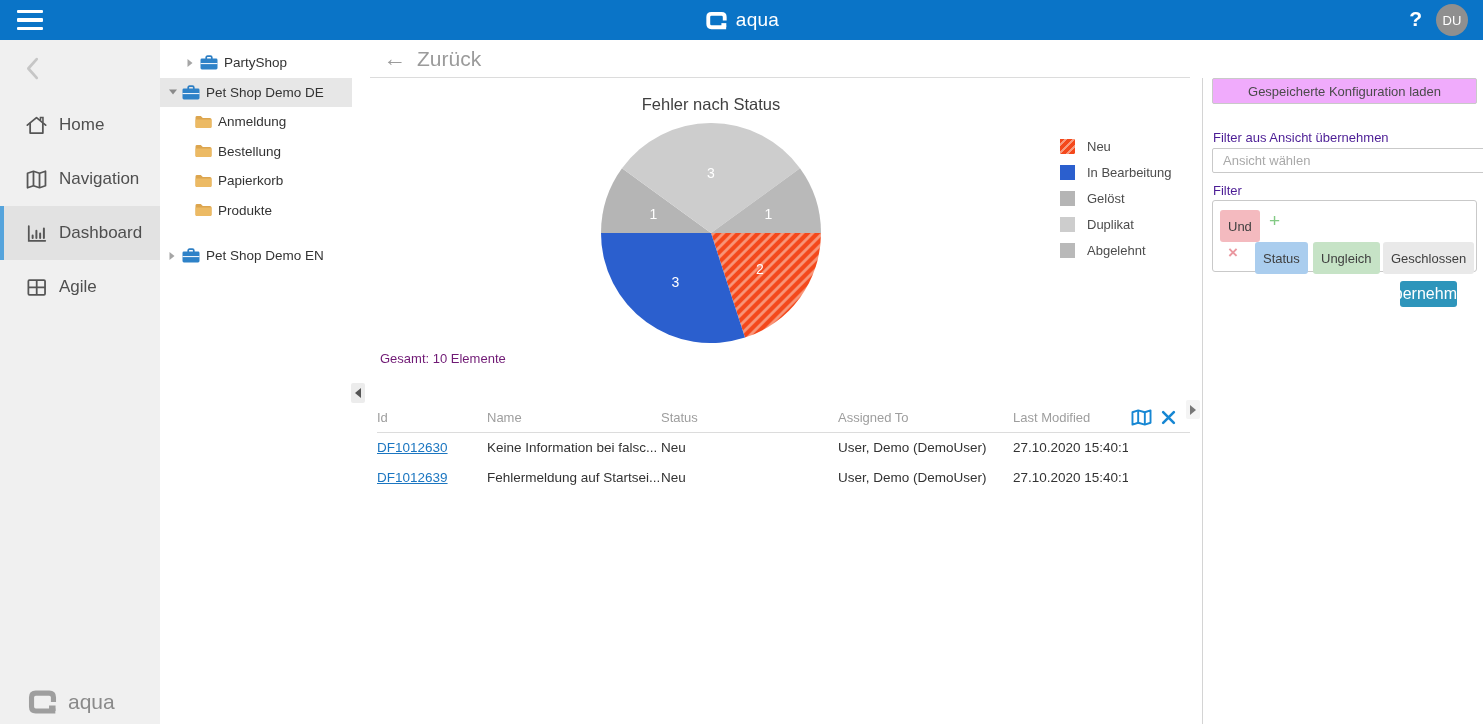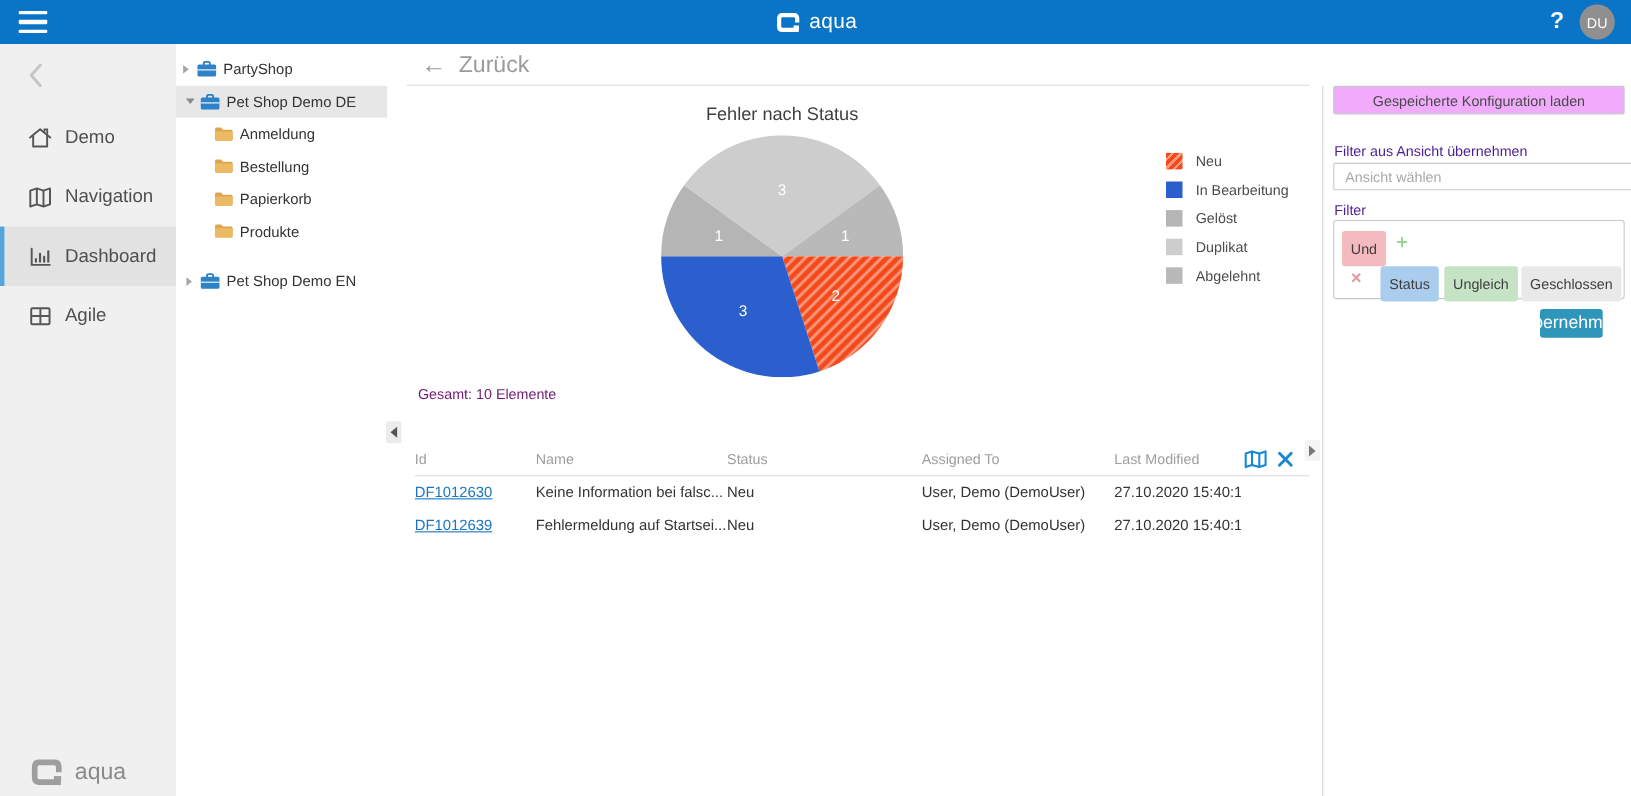--- a/index.html
+++ b/index.html
@@ -111,21 +111,21 @@
   </div>
   <div class="side-menu">
       <div class="side-item">
         <span class="side-icon">
           <svg viewBox="0 0 24 24" width="25" height="25">
             <path d="M3.2 11.6 L12 4.4 L20.8 11.6" fill="none" stroke="#565656" stroke-width="1.7" stroke-linecap="round" stroke-linejoin="round"></path>
             <path d="M5.9 9.9 V19.3 H18.1 V9.9" fill="none" stroke="#565656" stroke-width="1.7" stroke-linecap="round" stroke-linejoin="round"></path>
             <path d="M15.8 6.4 V4.4 H18.2 V8.3" fill="none" stroke="#565656" stroke-width="1.5" stroke-linecap="round"></path>
           </svg>
         </span>
-        <span>Demo</span>
+        <span>Home</span>
       </div>
       <div class="side-item">
         <span class="side-icon">
           <svg viewBox="0 0 24 24" width="25" height="25">
             <path d="M3.4 6 L9.1 4.1 L14.9 6 L20.6 4.1 V18 L14.9 19.9 L9.1 18 L3.4 19.9 Z" fill="none" stroke="#565656" stroke-width="1.7" stroke-linejoin="round"></path>
             <path d="M9.1 4.1 V18 M14.9 6 V19.9" fill="none" stroke="#565656" stroke-width="1.7"></path>
           </svg>
         </span>
         <span>Navigation</span>
       </div>
@@ -153,21 +153,21 @@
       <svg width="33" height="28" viewBox="0 0 28 24">
         <path d="M25 19.7 H8.2 Q4.6 19.7 4.6 16.1 V8 Q4.6 4.4 8.2 4.4 H19.8 Q23.4 4.4 23.4 8 V12" fill="none" stroke="#9e9e9e" stroke-width="4.4"></path>
         <rect x="19.6" y="15" width="5.6" height="4.7" fill="#9e9e9e"></rect>
       </svg>
     </span>
     <span>aqua</span>
   </div>
 </nav>
 
 <aside class="tree">
-    <div class="tree-row" style="padding-left: 5px;">
+    <div class="tree-row" style="padding-left: 26px;">
       <span class="tree-exp">
         <svg width="8" height="10" viewBox="0 0 8 10">
           <path d="M1.5 1 L6.5 5 L1.5 9 Z" fill="#a5a5a5"></path>
         </svg>
       </span>
       <span class="tree-ico">
         <svg width="18" height="15" viewBox="0 0 18 15">
           <path d="M6.2 4 V2.6 Q6.2 1.2 7.6 1.2 H10.4 Q11.8 1.2 11.8 2.6 V4" fill="none" stroke="#2e7fc4" stroke-width="1.7"></path>
           <rect x="0.5" y="3.6" width="17" height="10.9" rx="1.4" fill="#2e82c8"></rect>
           <rect x="0.5" y="8" width="17" height="1.1" fill="#eaf3fb"></rect>

